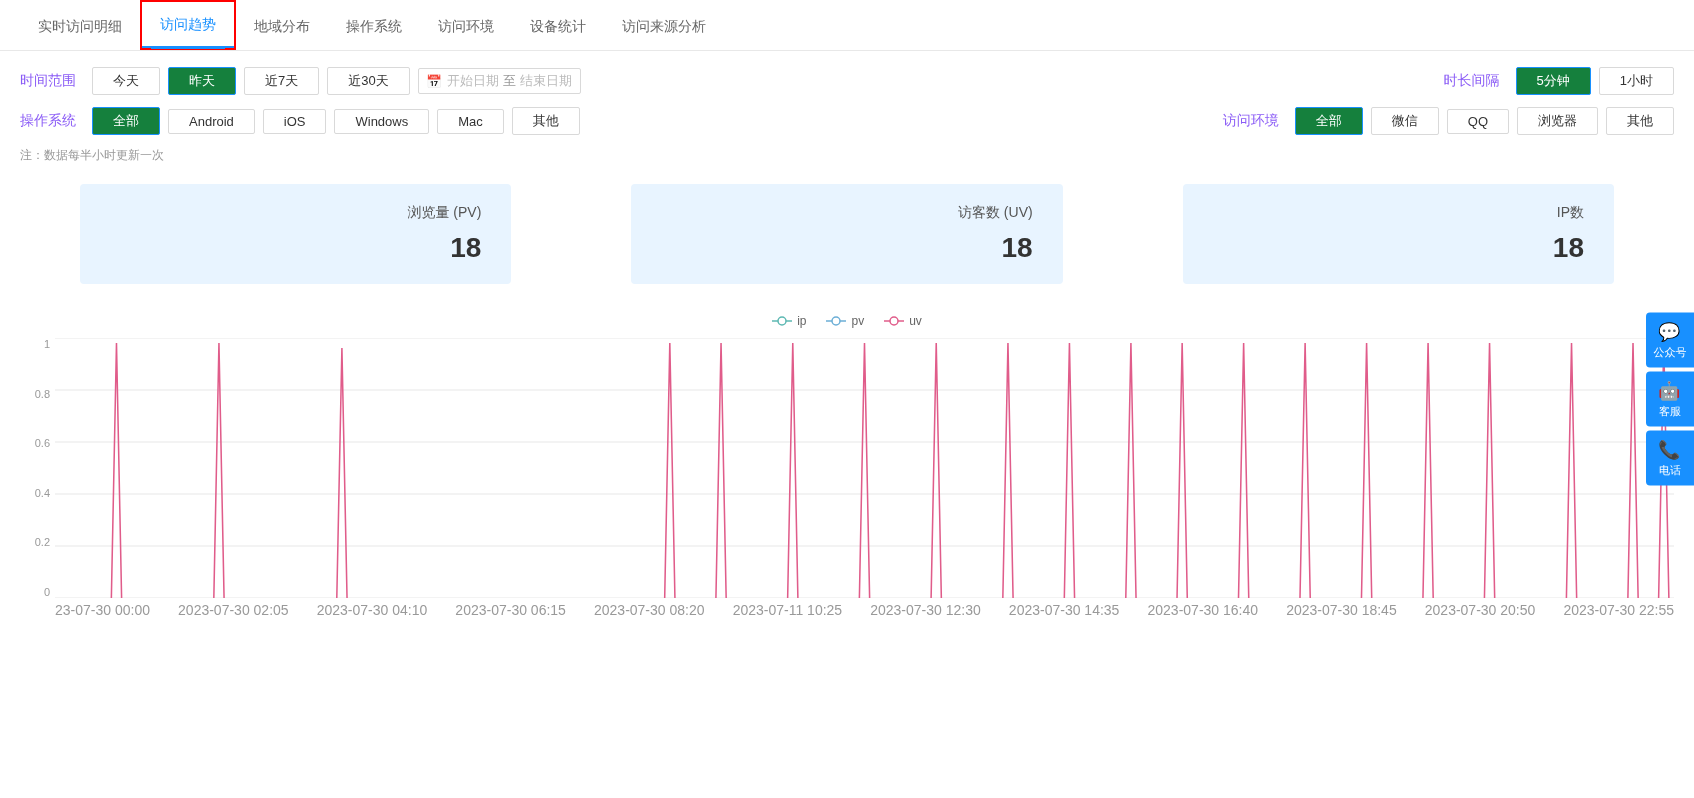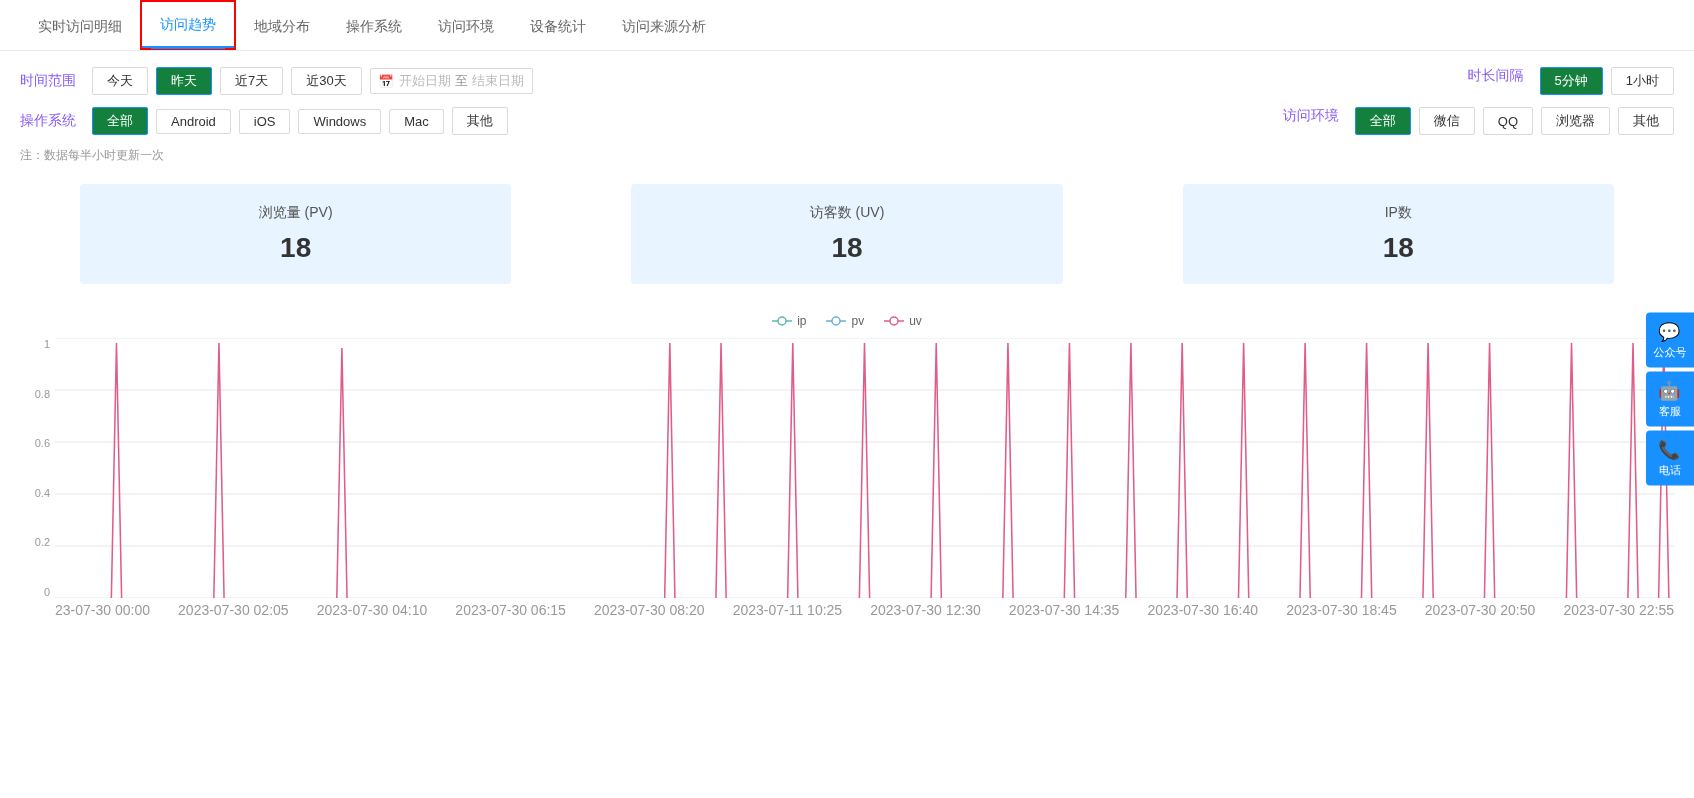--- a/index.html
+++ b/index.html
@@ -42,21 +42,21 @@
       align-items: center;
       margin-bottom: 12px;
       gap: 8px;
     }
     .filter-label {
       color: #8b5cf6;
       margin-right: 8px;
       white-space: nowrap;
     }
     .btn {
-      padding: 4px 14px;
+      padding: 4px 20px;
       border: 1px solid #d9d9d9;
       background: #fff;
       cursor: pointer;
       border-radius: 2px;
       color: #333;
       font-size: 13px;
     }
     .btn.active {
       background: #15803d;
       color: #fff;
@@ -70,40 +70,41 @@
       padding: 3px 8px;
       border-radius: 2px;
       color: #bbb;
       font-size: 13px;
     }
     .date-input-group .sep { color: #999; }
 
     .right-filters {
       margin-left: auto;
       display: flex;
+      align-items: center;
       gap: 8px;
     }
 
     .note {
       color: #999;
       font-size: 12px;
       margin: 8px 0 20px 0;
     }
 
     .stat-cards {
       display: flex;
       gap: 0;
       margin: 20px 0 30px 0;
     }
     .stat-card {
       flex: 1;
       background: #e8f4ff;
       margin: 0 60px;
       padding: 20px 30px;
-      text-align: center;
+      text-align: right;
       border-radius: 4px;
     }
     .stat-card-label {
       font-size: 14px;
       color: #555;
       margin-bottom: 10px;
     }
     .stat-card-value {
       font-size: 28px;
       font-weight: bold;

